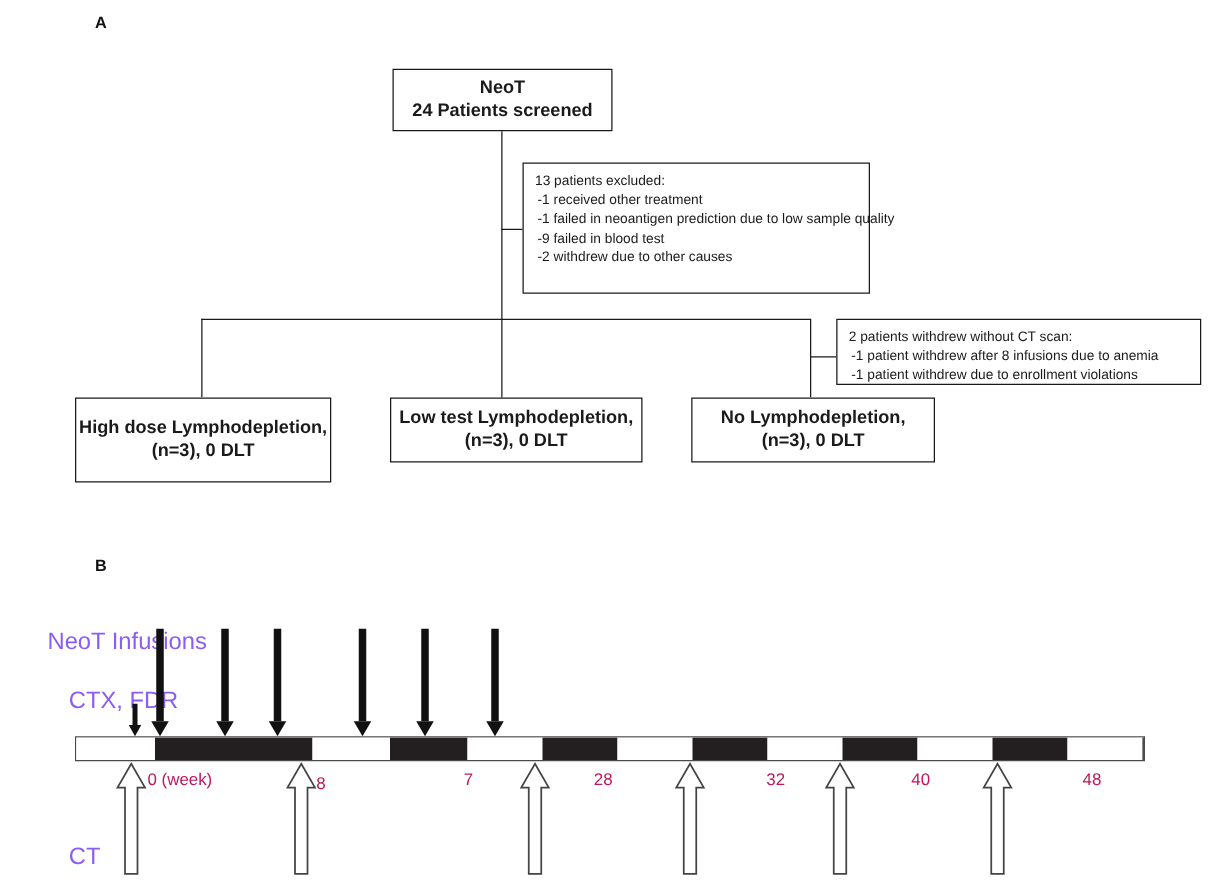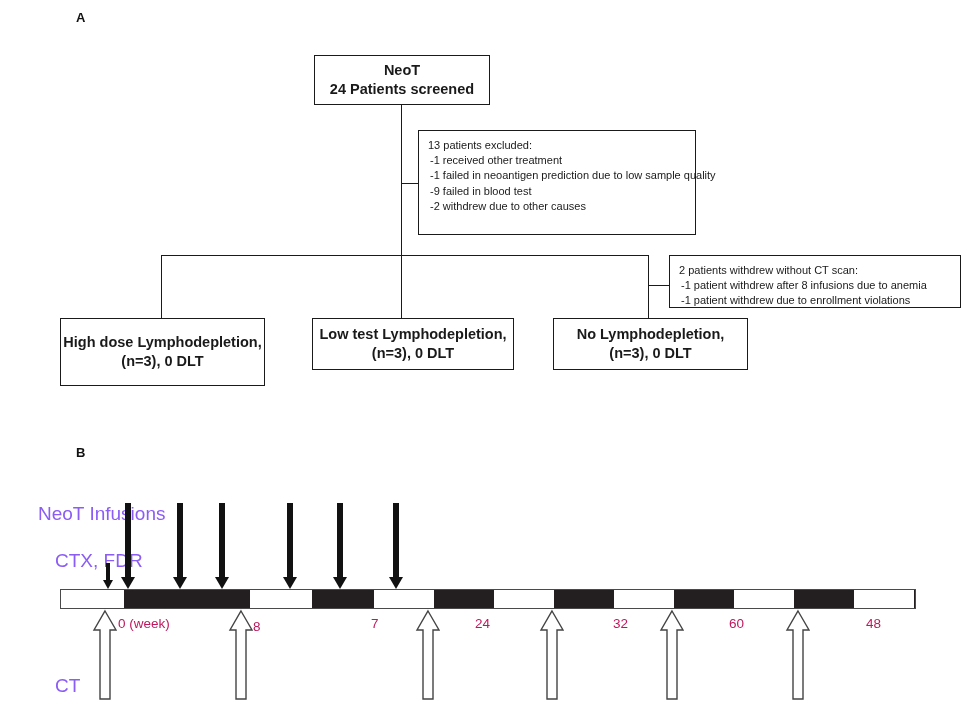--- a/index.html
+++ b/index.html
@@ -262,16 +262,16 @@
 </div>
 <div class="up-arrow" style="left:785px; top:609px;">
   <svg width="26" height="92" viewBox="0 0 26 92">
     <path d="M13 2 L24 21 L18 21 L18 90 L8 90 L8 21 L2 21 Z" fill="#ffffff" stroke="#444" stroke-width="1.4"></path>
   </svg>
 </div>
 
 <div class="tl-label" style="left:118px; top:616px;">0 (week)</div>
 <div class="tl-label" style="left:253px; top:619px;">8</div>
 <div class="tl-label" style="left:371px; top:616px;">7</div>
-<div class="tl-label" style="left:475px; top:616px;">24</div>
+<div class="tl-label" style="left:475px; top:616px;">28</div>
 <div class="tl-label" style="left:613px; top:616px;">32</div>
-<div class="tl-label" style="left:729px; top:616px;">60</div>
+<div class="tl-label" style="left:729px; top:616px;">40</div>
 <div class="tl-label" style="left:866px; top:616px;text-align:center;">48</div>
 
 </body></html>

